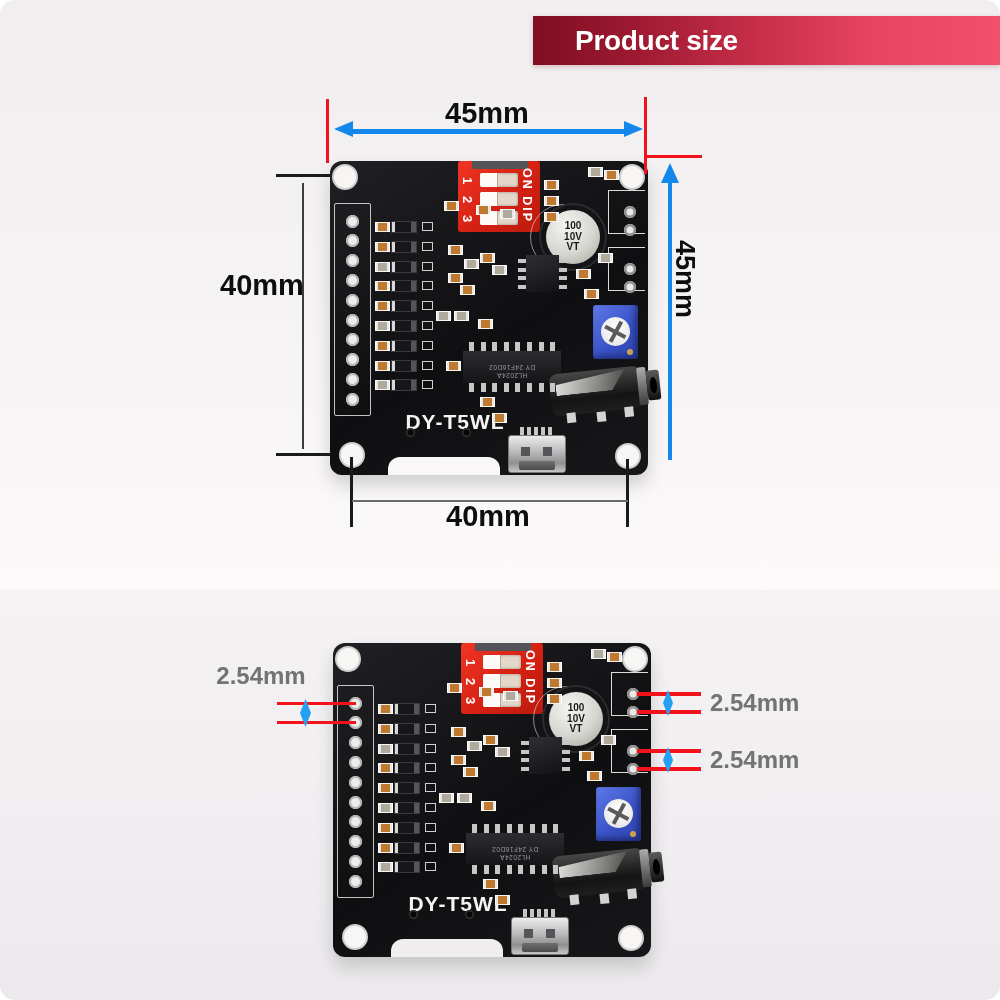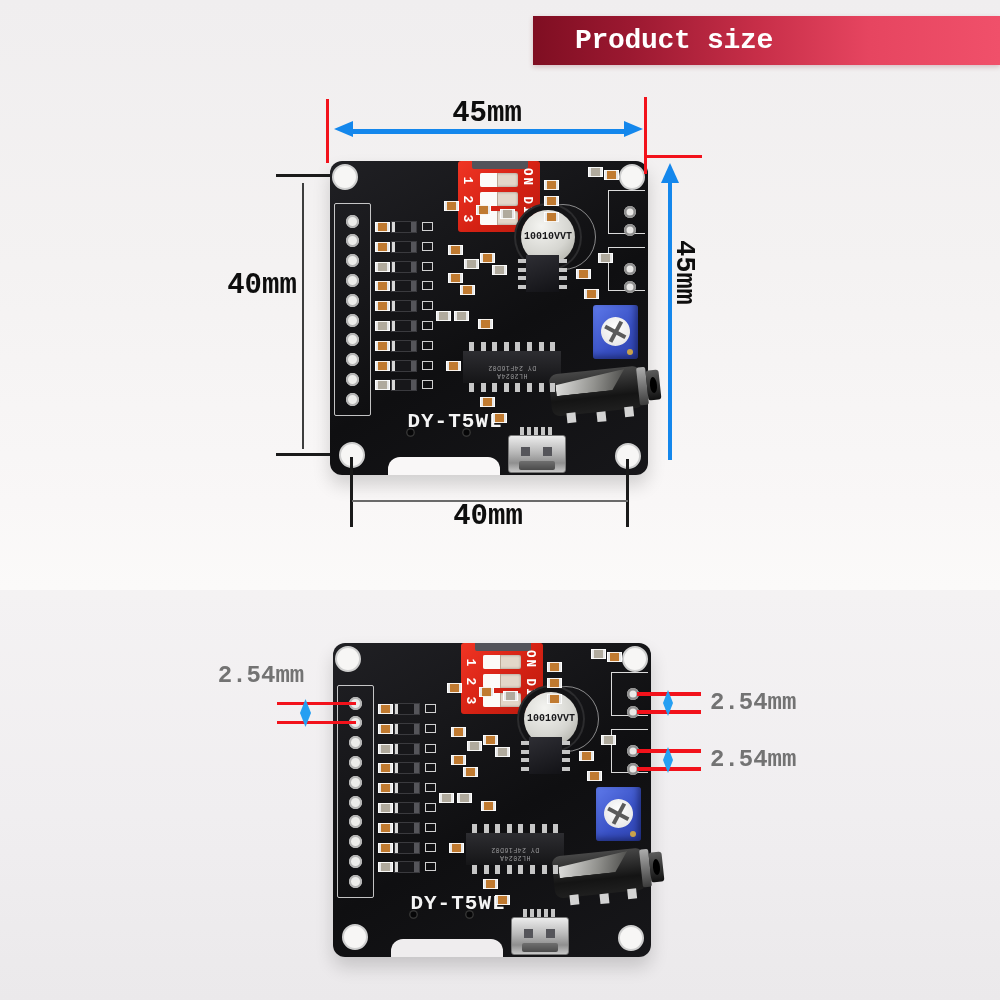--- a/index.html
+++ b/index.html
@@ -1,17 +1,17 @@
 <!DOCTYPE html>
 <html><head>
 <meta charset="utf-8">
 <style>
   html,body{margin:0;padding:0;}
   .stage{position:relative;width:1000px;height:1000px;overflow:hidden;
-         font-family:Liberation Mono, monospace;background:#f2f0f1;}
+         font-family:Liberation Sans, sans-serif;background:#f2f0f1;border-radius:15px;}
   
   .bg-top{position:absolute;left:0;top:0;width:1000px;height:590px;
           background:linear-gradient(180deg,#f0eeef 0%,#f4f2f2 45%,#f9f7f7 85%,#fbfaf9 100%);}
   .bg-bottom{position:absolute;left:0;top:590px;width:1000px;height:410px;
           background:linear-gradient(180deg,#f4f2f3 0%,#f0eef0 55%,#ebe9eb 100%);}
   
   .banner{position:absolute;left:533px;top:16px;width:467px;height:49px;
           background:linear-gradient(90deg,#7f0e22 0%,#9a1830 20%,#c72e48 48%,#e64560 72%,#f0506a 100%);
           box-shadow:0 2px 5px rgba(120,20,35,.22);}
   .banner span{display:block;line-height:49px;padding-left:42px;color:#fff;
@@ -50,24 +50,24 @@
   
   .dip{left:128px;top:0;width:82px;height:71px;border-radius:3px;
        background:linear-gradient(135deg,#f03524,#d42113 55%,#bb1a0e);}
   .dip-top{left:14px;top:0;width:56px;height:8px;background:#53535a;border-radius:0 0 2px 2px;}
   .dip-num{left:2px;width:14px;text-align:center;color:#fff;font-weight:bold;font-size:13px;transform:rotate(90deg);}
   .dip-slot{left:22px;width:38px;height:14px;background:#e3d7c9;border-radius:2px;box-shadow:inset 0 0 3px rgba(0,0,0,.35);}
   .dip-knob{left:0;top:0;width:17px;height:14px;background:#fcfbf8;border-right:1px solid #b9a593;border-radius:2px 0 0 2px;}
   .dip-on{left:62px;top:7px;height:62px;writing-mode:vertical-rl;color:#fff;font-weight:bold;font-size:12.5px;letter-spacing:2px;}
   
   .cap-ring{left:200px;top:43px;width:66px;height:66px;border:1.5px solid rgba(255,255,255,.5);border-radius:50%;box-sizing:border-box;}
-  .cap{left:191px;top:49px;width:54px;height:54px;border-radius:50%;
+  .cap{left:216px;top:49px;width:54px;height:54px;border-radius:50%;
        background:radial-gradient(circle at 38% 30%,#f4f4f1,#d6d6d1 55%,#b9b9b2 80%,#6b6b66);
        box-shadow:0 0 0 5px #141416,0 0 0 7px #2c2c2e;
-       display:flex;flex-direction:row;align-items:center;justify-content:center;
+       display:flex;flex-direction:column;align-items:center;justify-content:center;
        font-size:10px;font-weight:bold;color:#17171a;line-height:1.05;}
   .cap span{position:static;}
   
   .soic8{left:196px;top:94px;width:33px;height:37px;background:linear-gradient(160deg,#2e2e34,#121216);}
   .pin{background:#c6c6c6;}
   .soic16{left:133px;top:190px;width:98px;height:32px;background:linear-gradient(180deg,#2d2d31,#151517);}
   .ic-text{left:0;top:0;width:98px;height:32px;transform:rotate(180deg);color:#98989a;
        font-size:6.5px;line-height:1.3;text-align:center;padding-top:4px;letter-spacing:.5px;box-sizing:border-box;}
   .ic-text span{position:static;display:block;}
   

